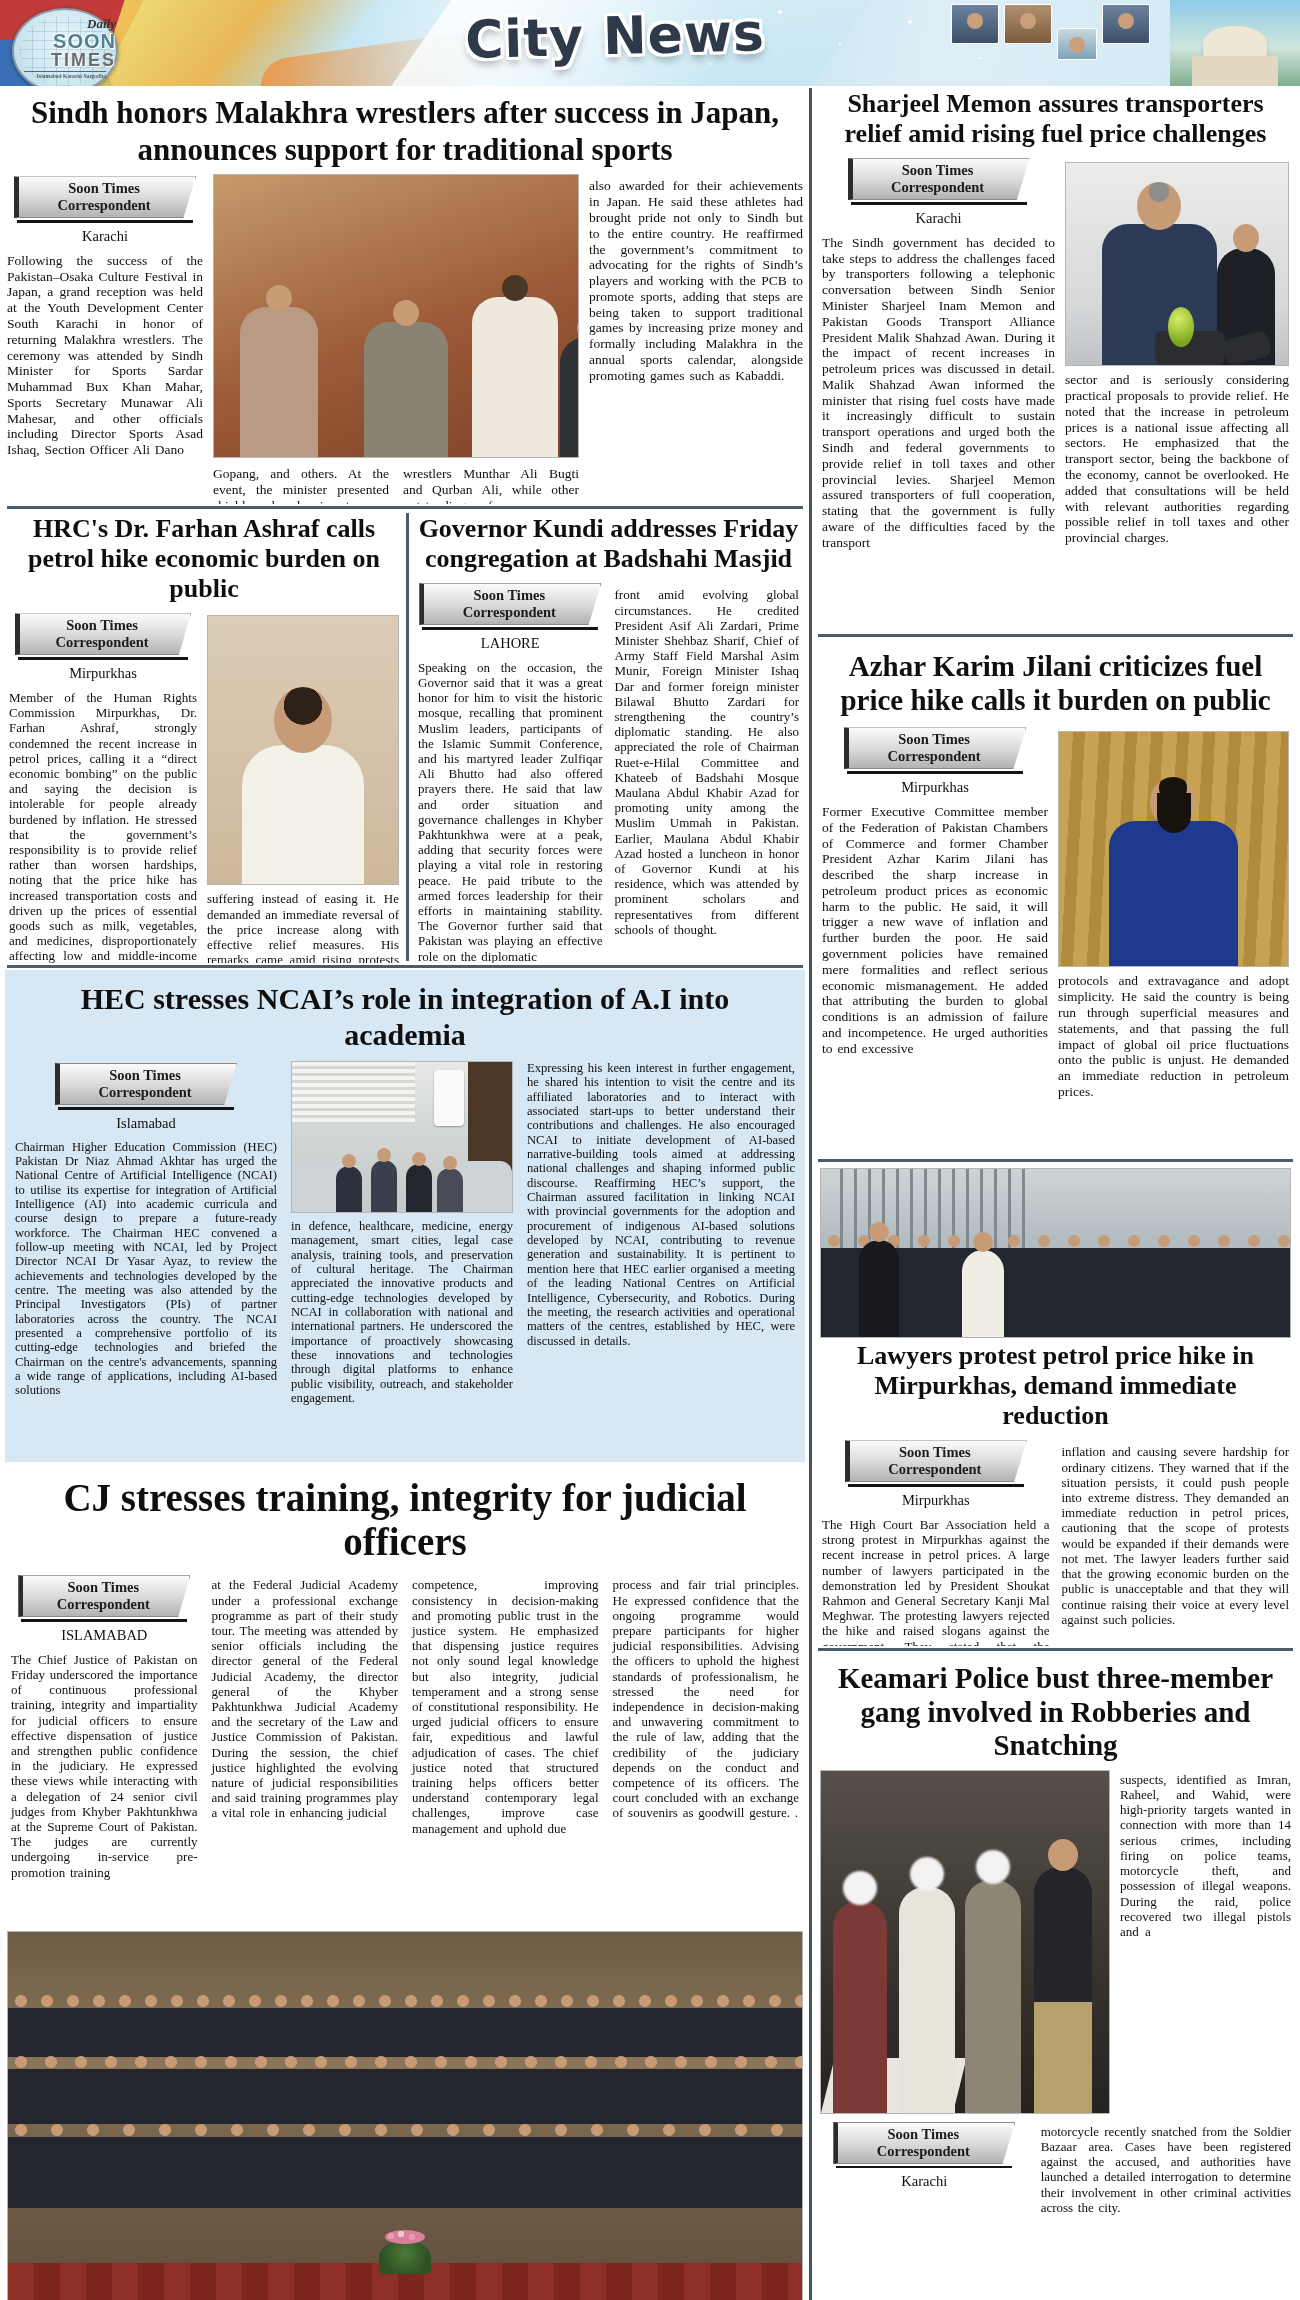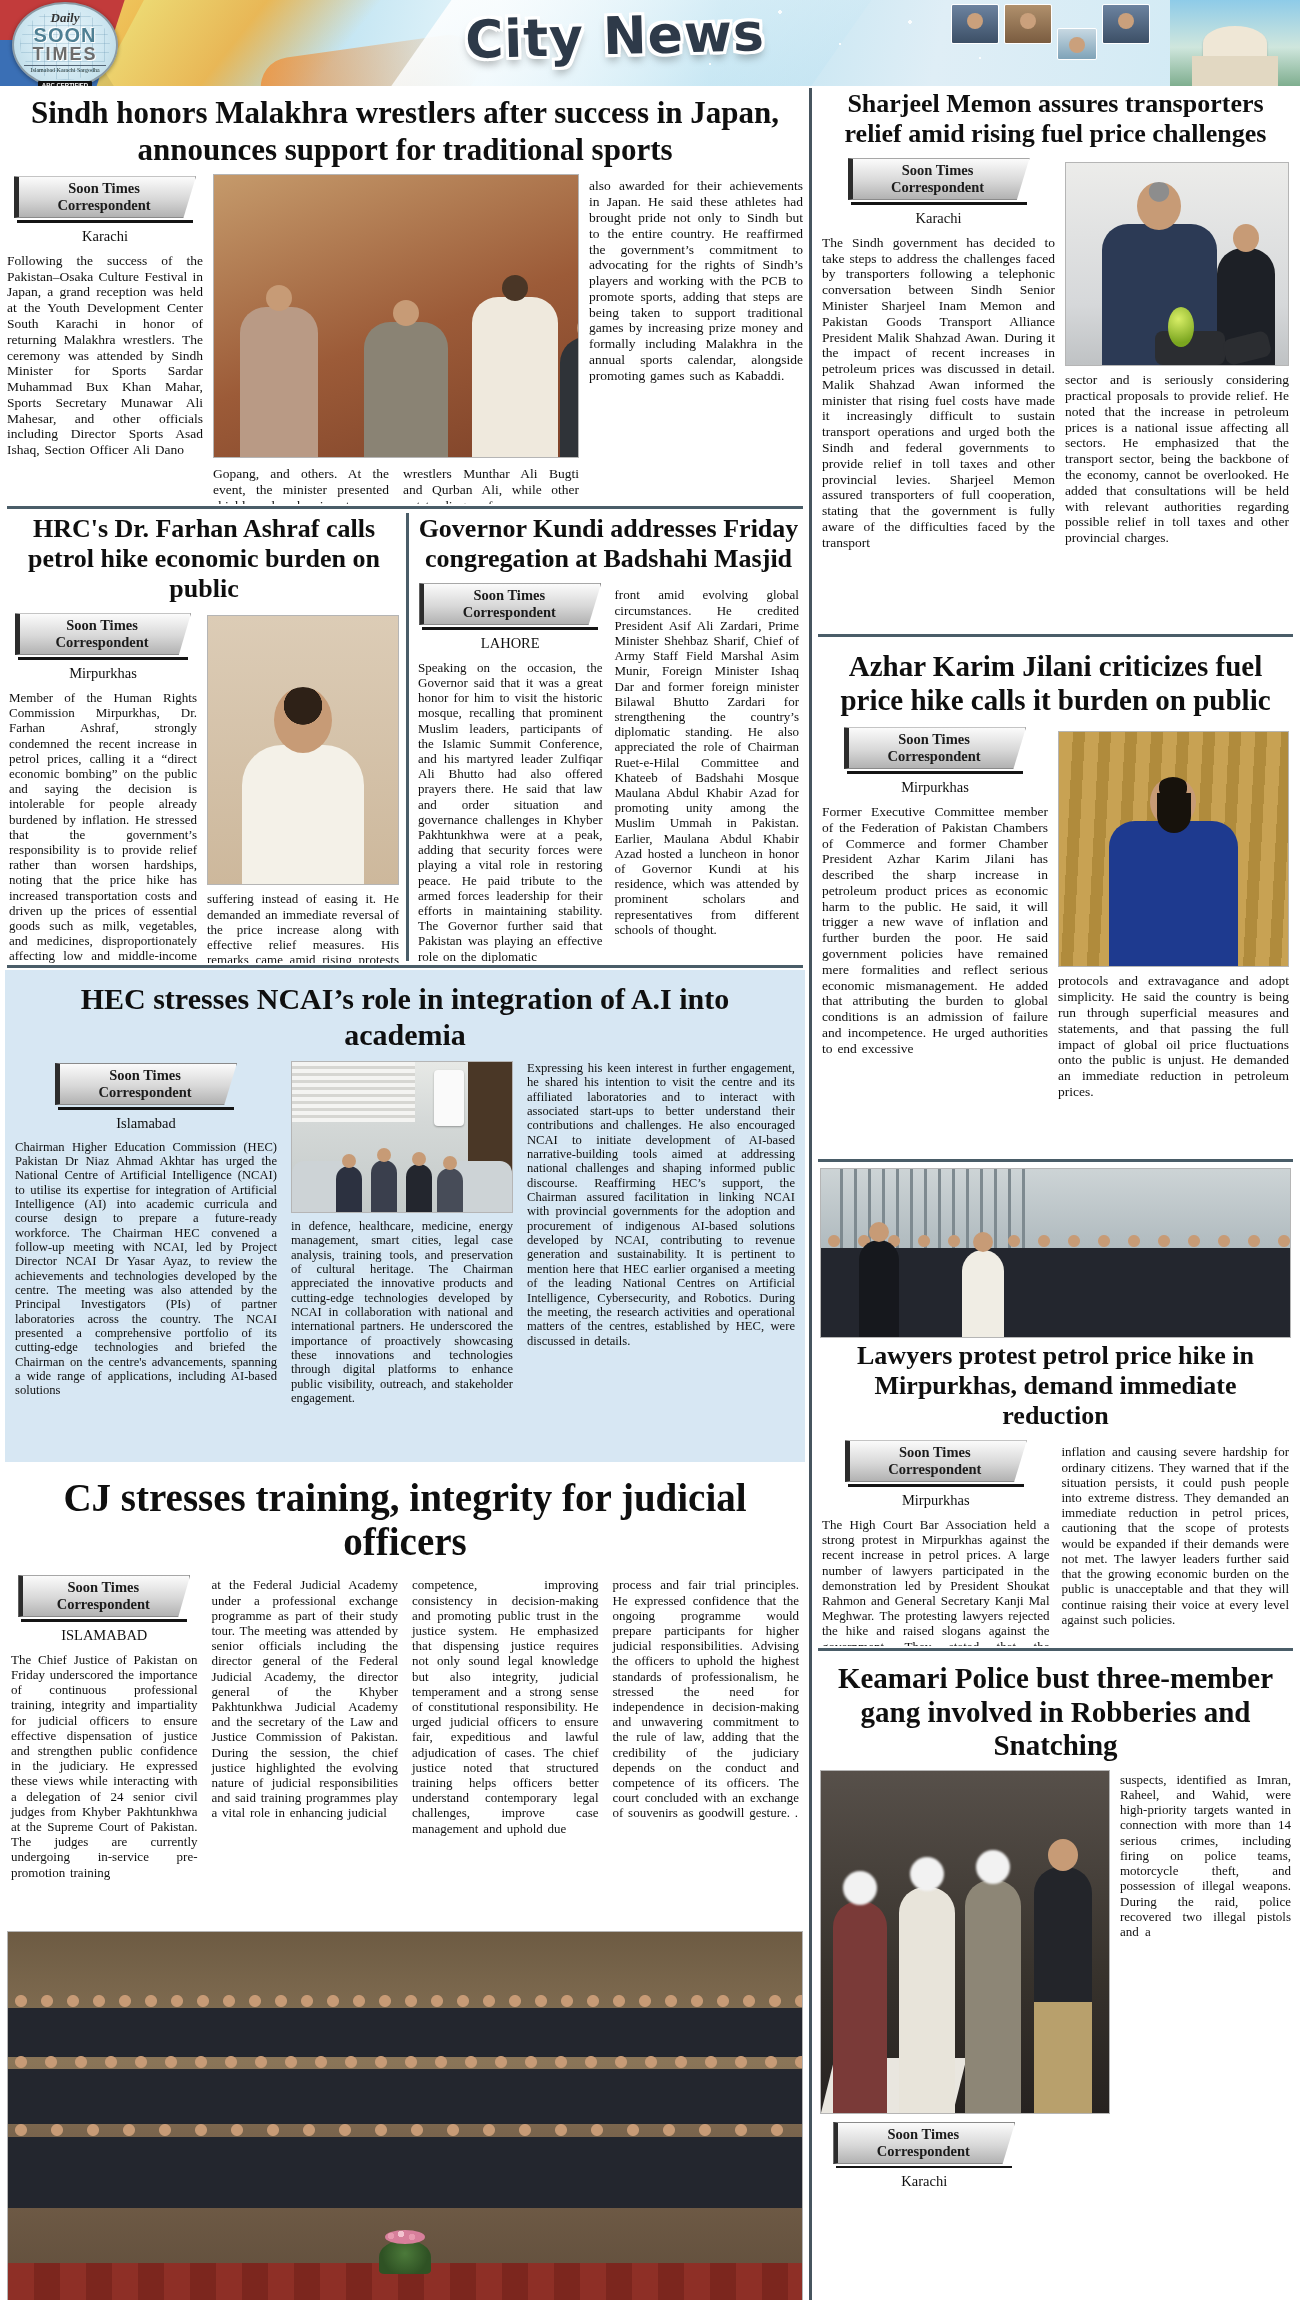--- a/index.html
+++ b/index.html
@@ -12,22 +12,22 @@
   .s-red{left:-30px;top:-10px;width:150px;height:110px;background:#c23b3b;transform:skewX(-28deg);}
   .s-blue{left:-60px;top:40px;width:170px;height:80px;background:#3a6fb5;transform:skewX(32deg);}
   .s-yellow{left:110px;top:-20px;width:320px;height:130px;background:linear-gradient(115deg,#f6df63 0%,#f3b13c 40%,rgba(246,223,99,0) 70%);transform:skewX(-18deg);opacity:.85;}
   .s-orange{left:260px;top:46px;width:220px;height:60px;background:linear-gradient(90deg,#ef8f3a,rgba(239,143,58,0));border-radius:40px;transform:rotate(-8deg);opacity:.8;}
   .s-cyan{left:420px;top:-30px;width:420px;height:150px;background:linear-gradient(120deg,rgba(255,255,255,.9),rgba(160,215,238,.2));transform:skewX(-35deg);}
   .s-spark{left:480px;top:0;width:560px;height:86px;opacity:.9;
     background-image:radial-gradient(circle 2px at 20px 18px,#fff 98%,transparent),radial-gradient(circle 1.5px at 90px 50px,#fff 98%,transparent),
     radial-gradient(circle 2px at 160px 24px,#fff 98%,transparent),radial-gradient(circle 1.5px at 230px 64px,#fff 98%,transparent),
     radial-gradient(circle 2px at 300px 12px,#fff 98%,transparent),radial-gradient(circle 1.5px at 360px 44px,#fff 98%,transparent),
     radial-gradient(circle 2px at 430px 22px,#fff 98%,transparent),radial-gradient(circle 1.5px at 500px 58px,#fff 98%,transparent);}
-  .logo{position:absolute;left:12px;top:2px;width:102px;height:82px;background:radial-gradient(circle at 50% 42%,#eaf6fb 0%,#cfe7f1 55%,#b3d4e2 100%);
-    border:2px solid #8a9aa4;border-radius:50%;text-align:center;z-index:5;box-shadow:0 1px 4px rgba(0,0,0,.4);}
+  .logo{position:absolute;left:12px;top:8px;width:102px;height:82px;background:radial-gradient(circle at 50% 42%,#eaf6fb 0%,#cfe7f1 55%,#b3d4e2 100%);
+    border:2px solid #8a9aa4;border-radius:50%;text-align:right;z-index:5;box-shadow:0 1px 4px rgba(0,0,0,.4);}
   .logo-globe{position:absolute;inset:6px;border-radius:50%;
     background:repeating-linear-gradient(0deg,rgba(90,140,170,.25) 0 1px,transparent 1px 9px),repeating-linear-gradient(90deg,rgba(90,140,170,.25) 0 1px,transparent 1px 12px);}
   .logo-daily{position:relative;font-style:italic;font-size:13px;font-weight:bold;color:#333;padding-top:6px;}
   .logo-soon{position:relative;font-family:"Liberation Sans",sans-serif;font-weight:bold;font-size:20px;letter-spacing:1px;color:#4e7f93;
     text-shadow:1px 1px 0 #fff,-1px -1px 0 #fff;line-height:.95;}
   .logo-times{position:relative;font-family:"Liberation Sans",sans-serif;font-weight:bold;font-size:18px;letter-spacing:2px;color:#6c6c6c;
     text-shadow:1px 1px 0 #fff;line-height:1;}
   .logo-cities{position:relative;font-size:6px;color:#233;border-top:1px solid #567;margin:2px 10px 0;padding-top:1px;}
   .logo-cert{position:relative;display:inline-block;font-family:"Liberation Sans",sans-serif;font-size:6px;font-weight:bold;color:#fff;background:#111;
     padding:1px 4px;margin-top:2px;border-radius:1px;}
@@ -426,18 +426,21 @@
           </div>
         </div>
         <div class="kearow2">
           <div>
             <div class="byline">
               <div class="bbox">Soon Times Correspondent</div>
               <div class="brule"></div>
               <div class="dateline">Karachi</div>
             </div>
           </div>
+          <div>
+            <p class="btxt sm" style="padding-top:4px;">motorcycle recently snatched from the Soldier Bazaar area. Cases have been registered against the accused, and authorities have launched a detailed interrogation to determine their involvement in other criminal activities across the city.</p>
+          </div>
         </div>
       </section>
 
     </div>
   </div>
 </div>
 
 </body></html>

